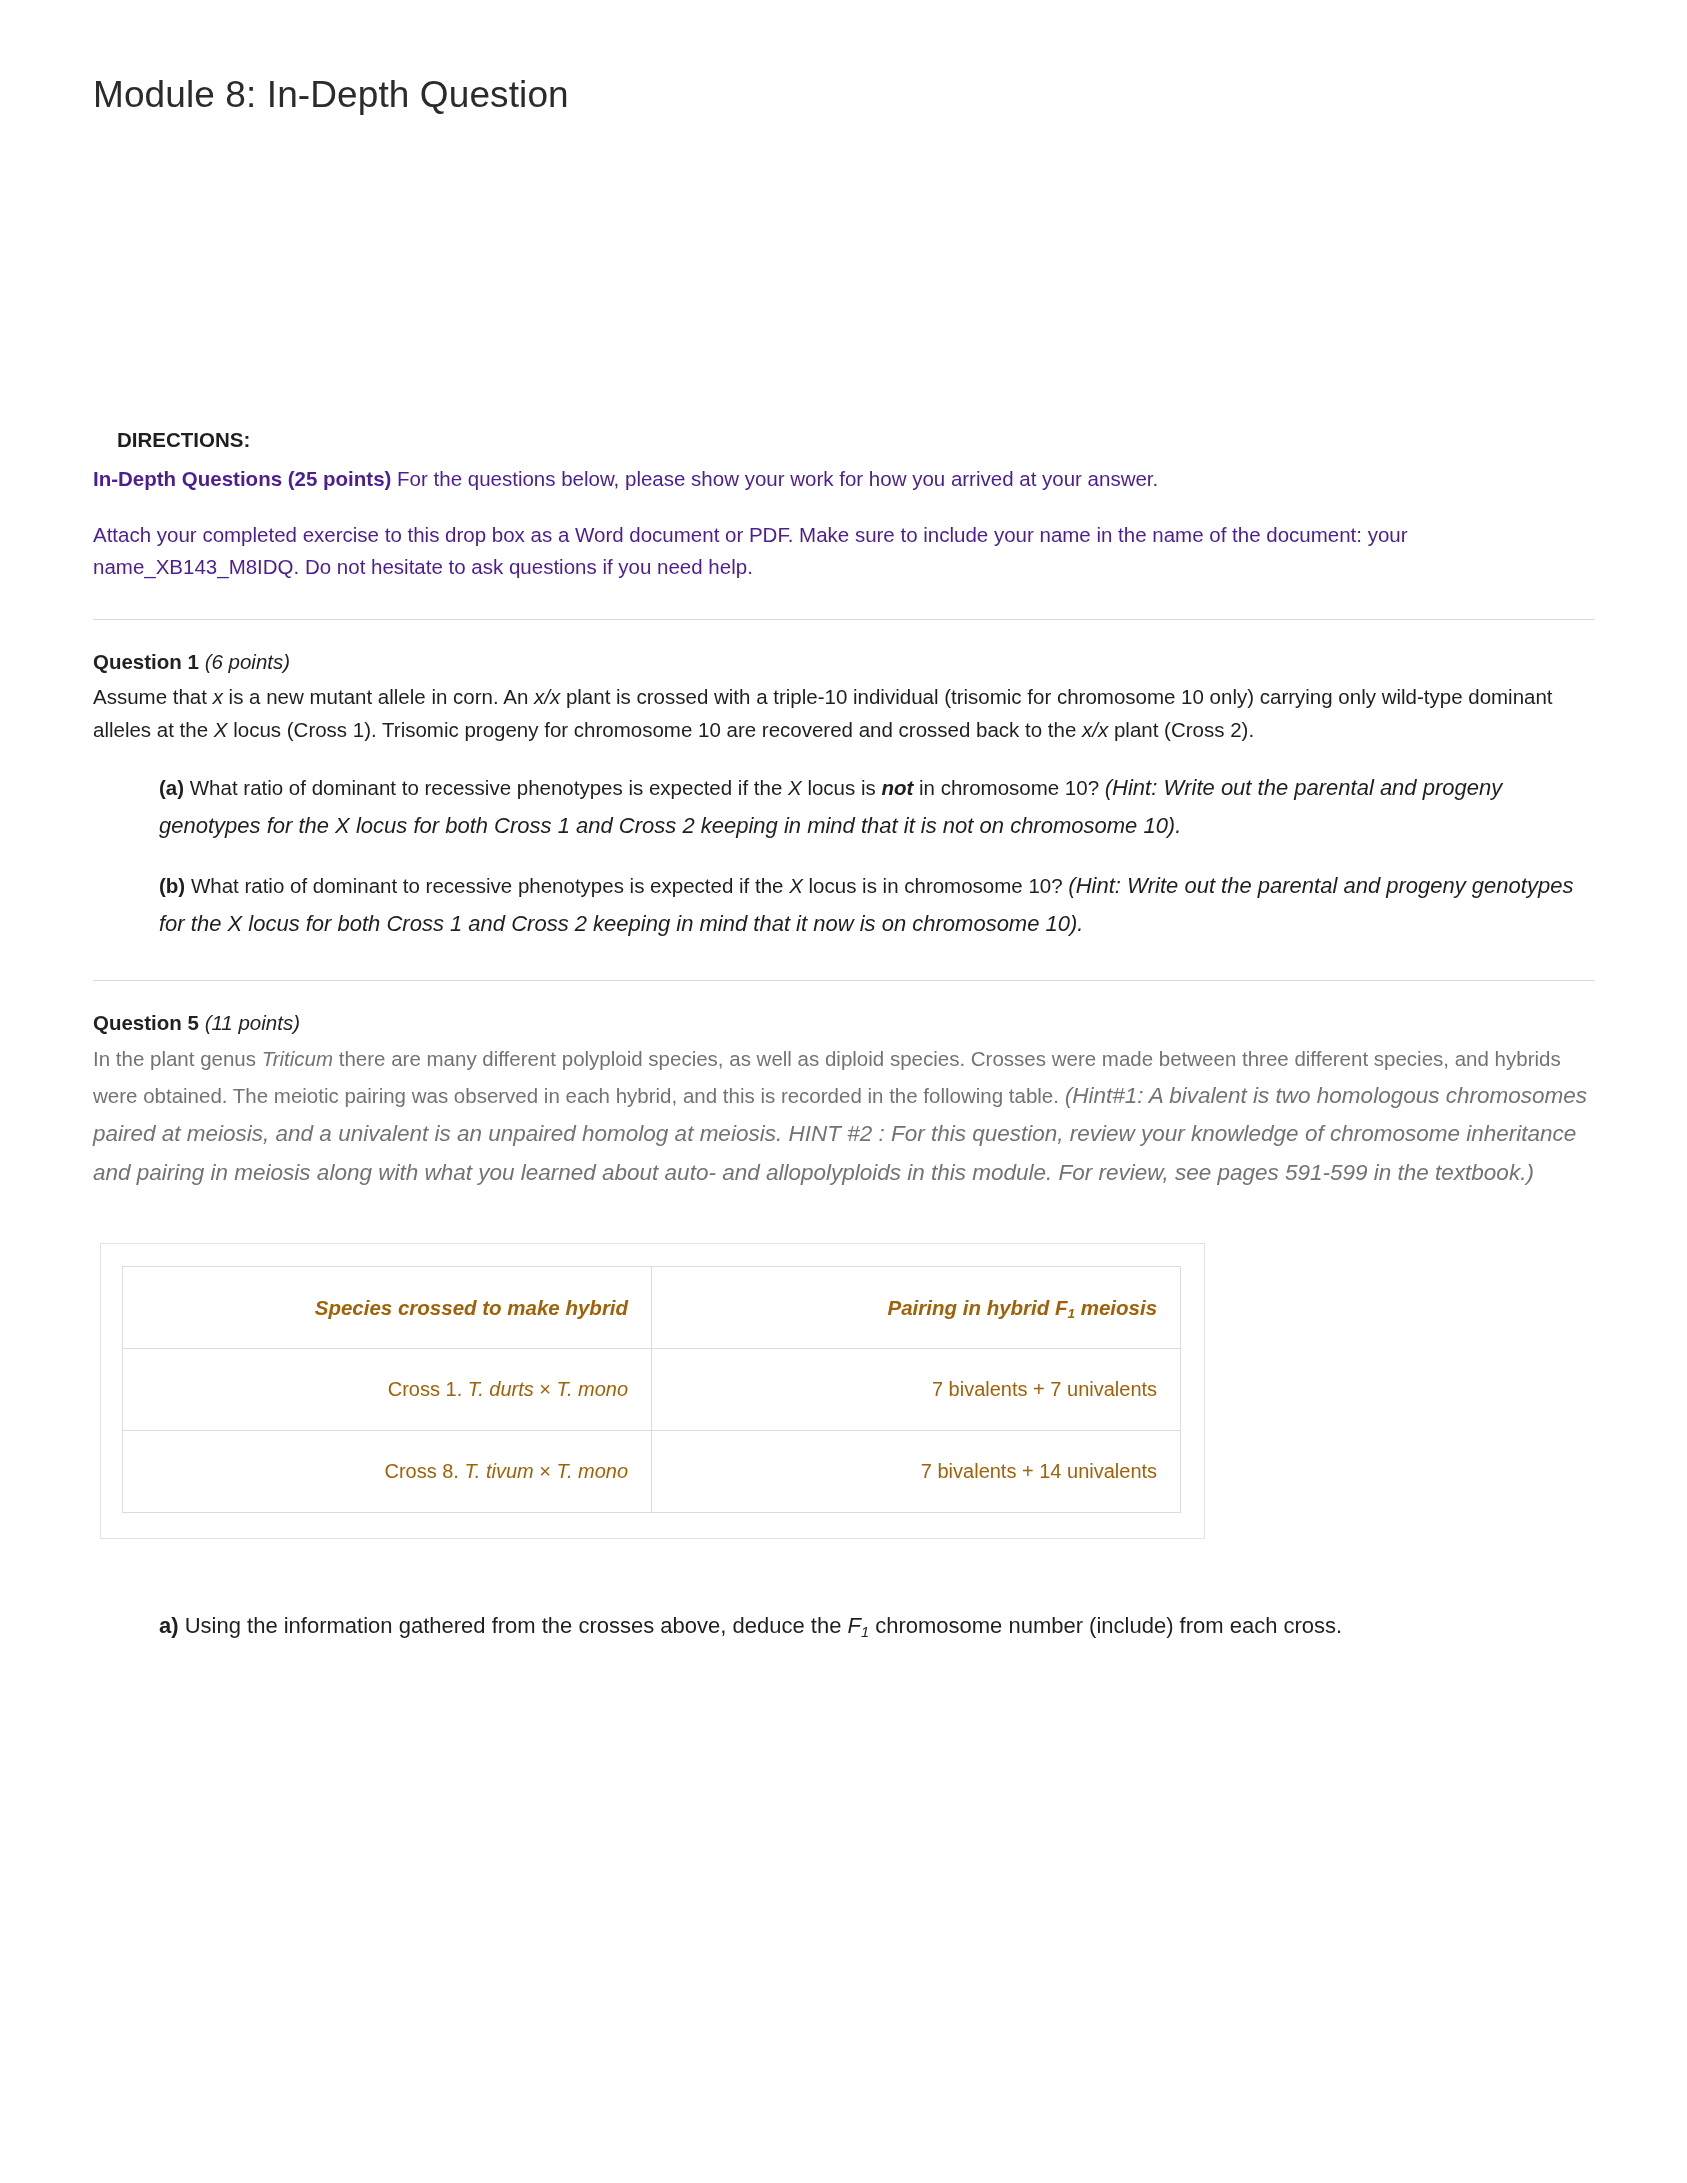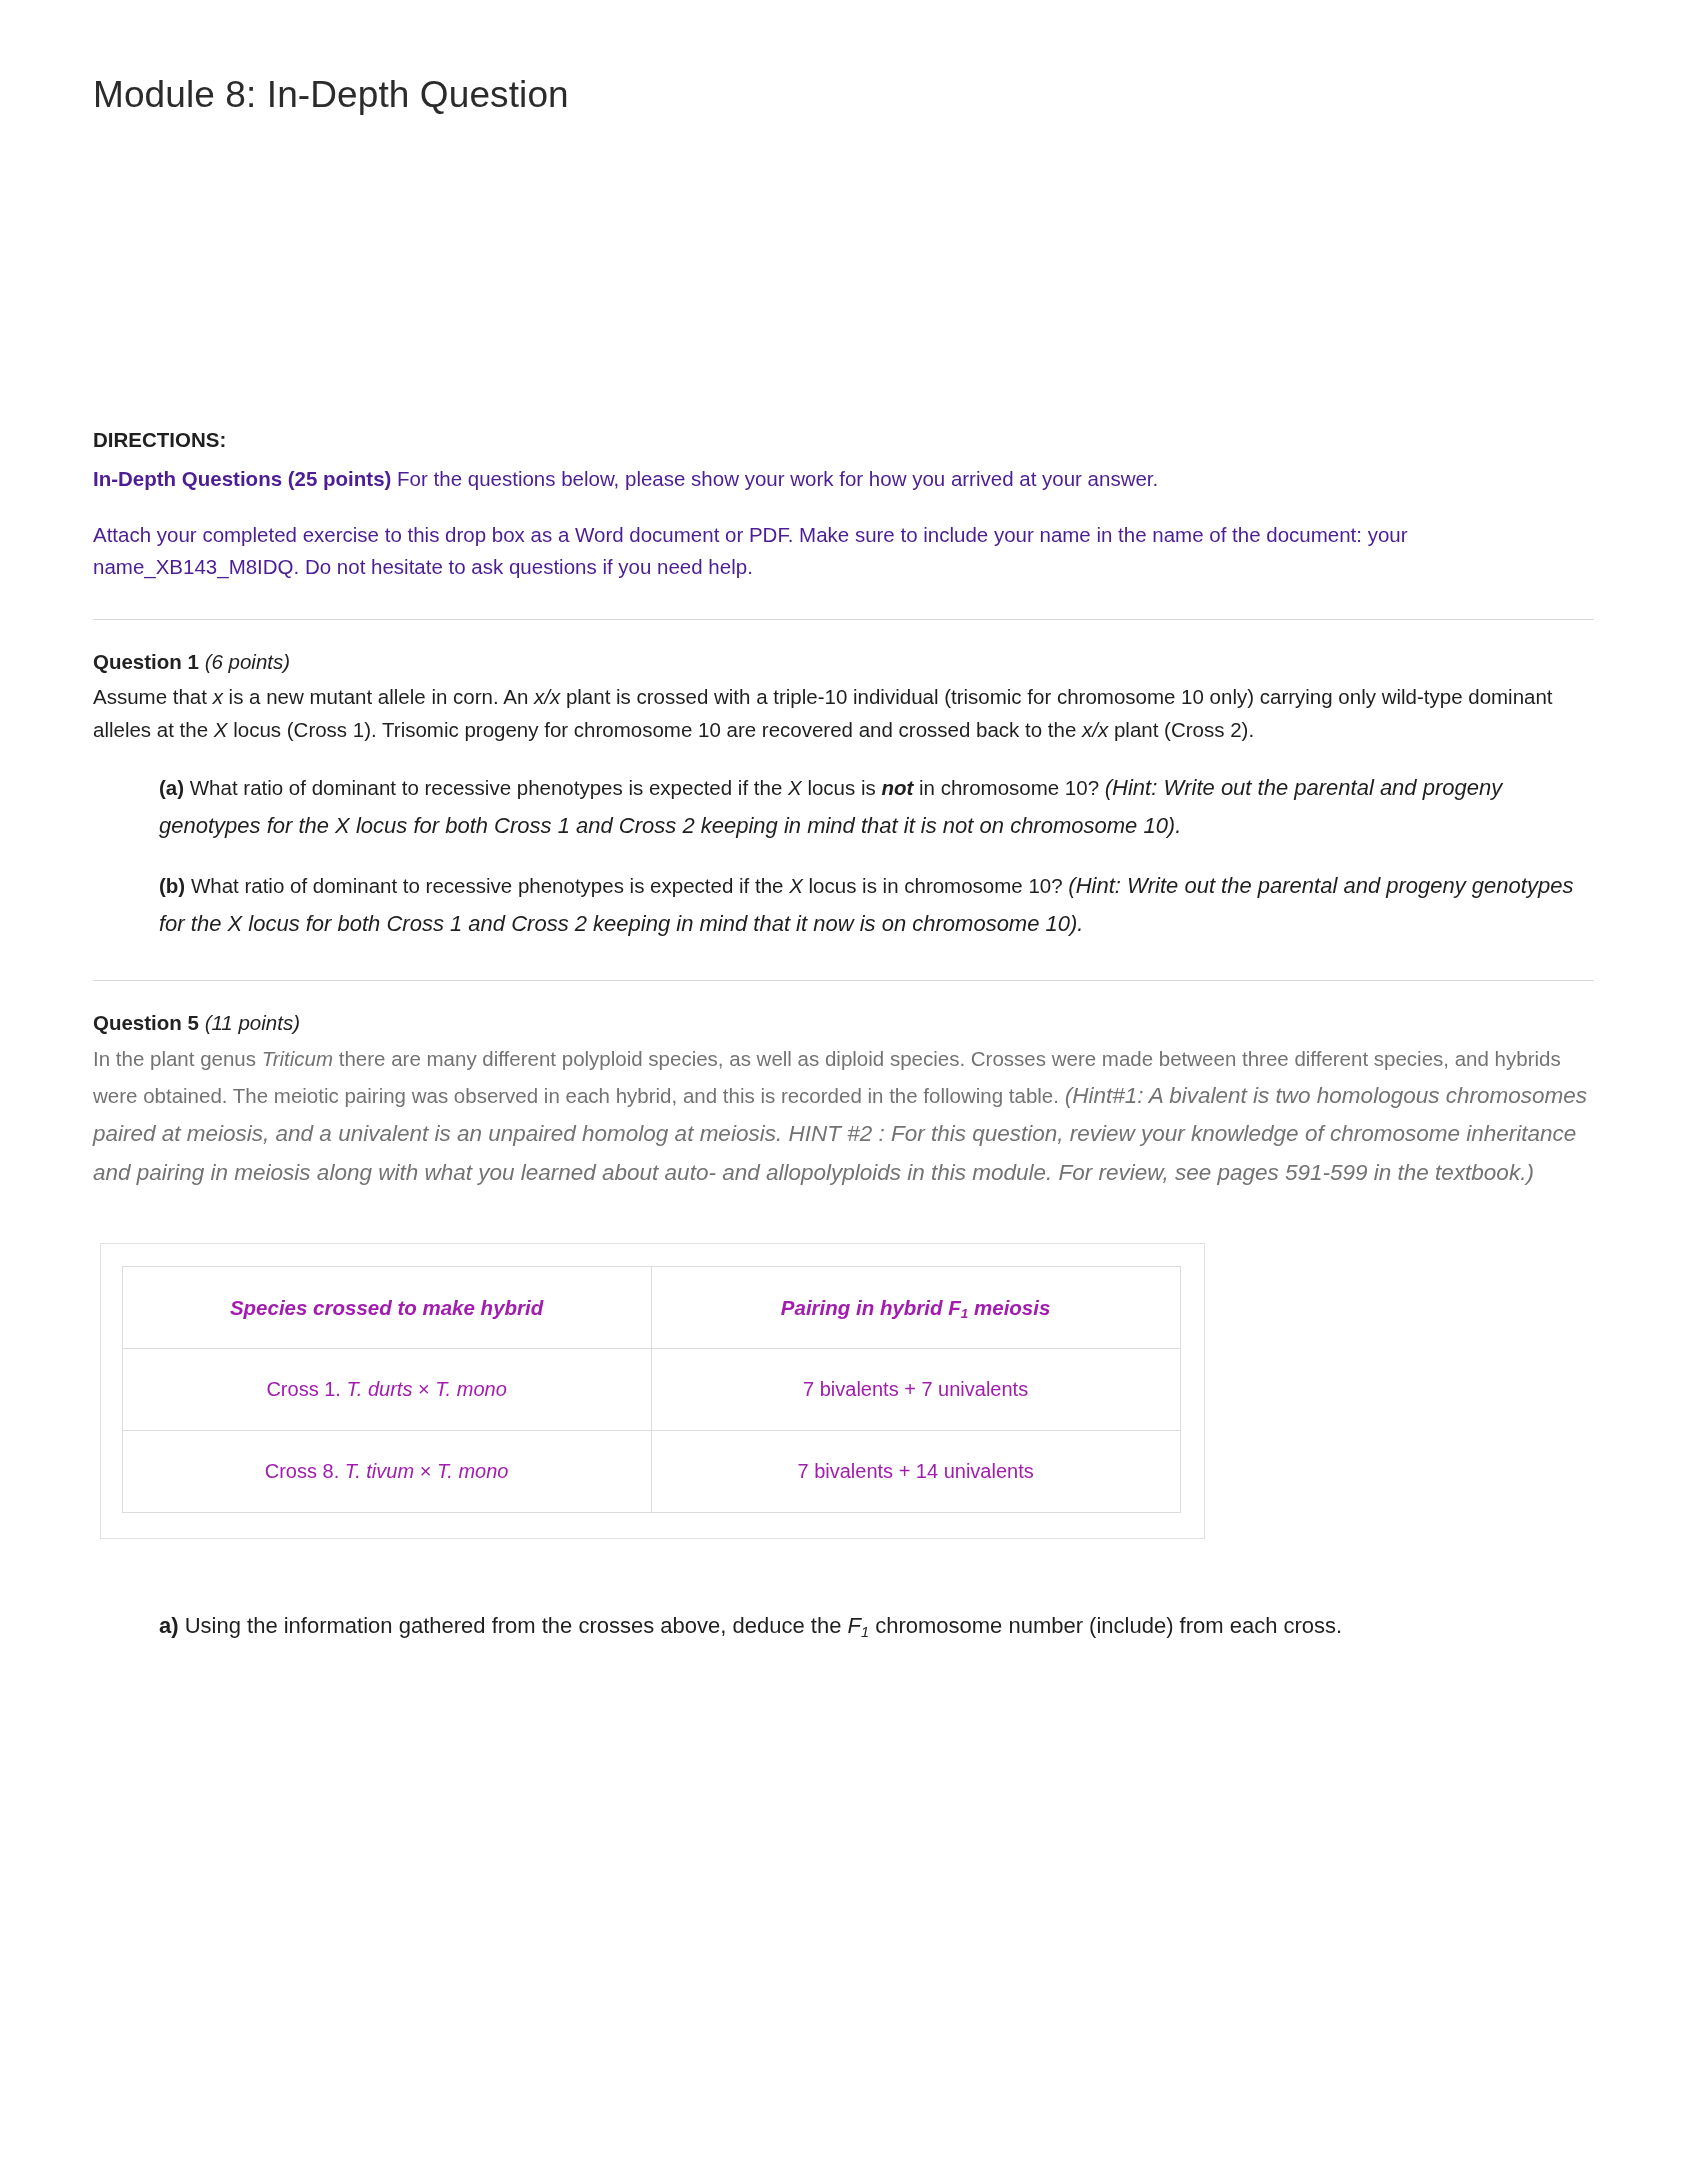--- a/index.html
+++ b/index.html
@@ -30,20 +30,21 @@
     line-height: 1.2;
   }
   .spacer-top {
     height: 311px;
   }
   .directions-label {
     font-size: 20.5px;
     font-weight: 700;
     color: #1f1f1f;
     margin-bottom: 10.6px;
+    margin-left: 24px;
   }
   .para {
     font-size: 20.5px;
     line-height: 1.55;
     color: #4c1d95;
     margin: 0 0 0 0;
   }
   .para.spaced {
     margin-top: 24px;
   }
@@ -100,23 +101,23 @@
   }
   table.data {
     border-collapse: collapse;
     width: 1059px;
     table-layout: fixed;
   }
   table.data td, table.data th {
     border: 1.3px solid #dcdcdc;
     padding: 18.5px 22.5px;
     font-size: 20px;
-    text-align: center;
+    text-align: right;
     vertical-align: middle;
-    color: #a21caf;
+    color: #a16207;
     height: 44px;
   }
   table.data th {
     font-weight: 700;
     font-style: italic;
     font-size: 20.5px;
   }
   table.data col.c1 { width: 529px; }
   table.data col.c2 { width: 529px; }
   .cross-label { font-style: normal; }

